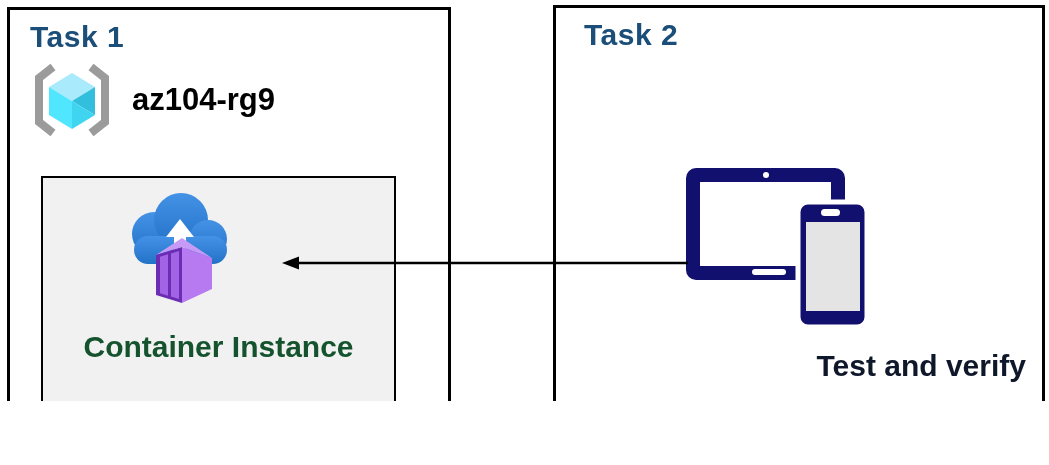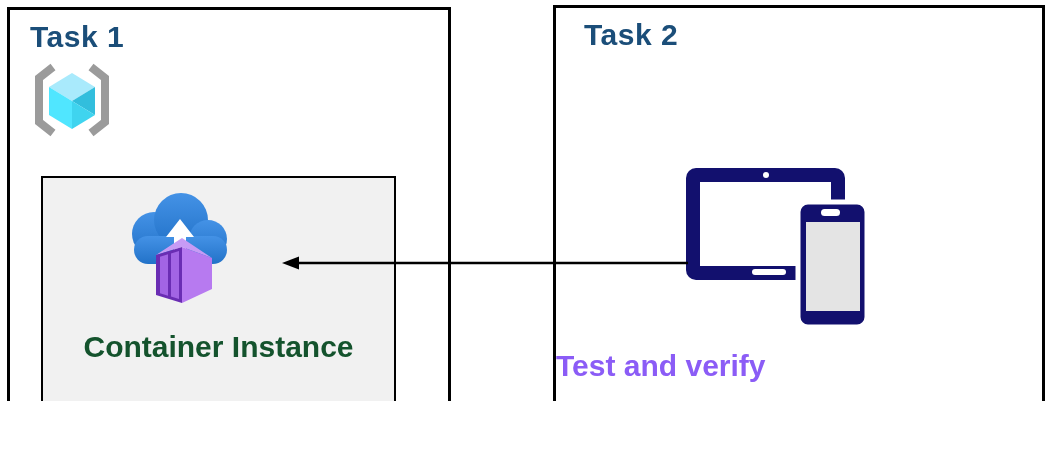--- a/index.html
+++ b/index.html
@@ -73,24 +73,24 @@
     left: 124px;
     top: 152px;
     width: 200px;
     height: 175px;
   }
   .devices-label {
     position: absolute;
     left: 0;
     right: 16px;
     top: 341px;
-    text-align: left;
+    text-align: right;
     font-size: 30px;
     font-weight: 700;
-    color: #8b5cf6;
+    color: #0f172a;
   }
   .arrow-overlay {
     position: absolute;
     left: 0;
     top: 0;
     width: 1049px;
     height: 465px;
     pointer-events: none;
   }
 </style>
@@ -104,20 +104,21 @@
 
     <div class="rg-row">
       <svg class="rg-icon" viewBox="0 0 88 80">
         <path d="M 25 7 L 11 18 L 11 62 L 25 73" fill="none" style="stroke:var(--bracket-gray,#9b9b9b)" stroke-width="8"></path>
         <path d="M 63 7 L 77 18 L 77 62 L 63 73" fill="none" style="stroke:var(--bracket-gray,#9b9b9b)" stroke-width="8"></path>
         <polygon points="44,13 67,27 44,41 21,27" style="fill:var(--cube-top,#a9eafc)"></polygon>
         <polygon points="21,27 44,41 44,69 21,55" style="fill:var(--cube-left,#50e6ff)"></polygon>
         <polygon points="44,41 67,27 67,55" style="fill:var(--cube-right-dark,#32bedd)"></polygon>
         <polygon points="44,41 67,55 44,69" style="fill:var(--cube-right-light,#3fd4ef)"></polygon>
       </svg>
+      <span class="rg-label">az104-rg9</span>
     </div>
 
     <div class="inner-box">
       <svg class="aci-icon" viewBox="0 0 120 120">
         <defs>
           <linearGradient id="cloudg" x1="0" y1="0" x2="0" y2="1">
             <stop offset="0" style="stop-color:var(--cloud-blue-top,#4492e6)"></stop>
             <stop offset="1" style="stop-color:var(--cloud-blue-bottom,#2272c8)"></stop>
           </linearGradient>
         </defs>

